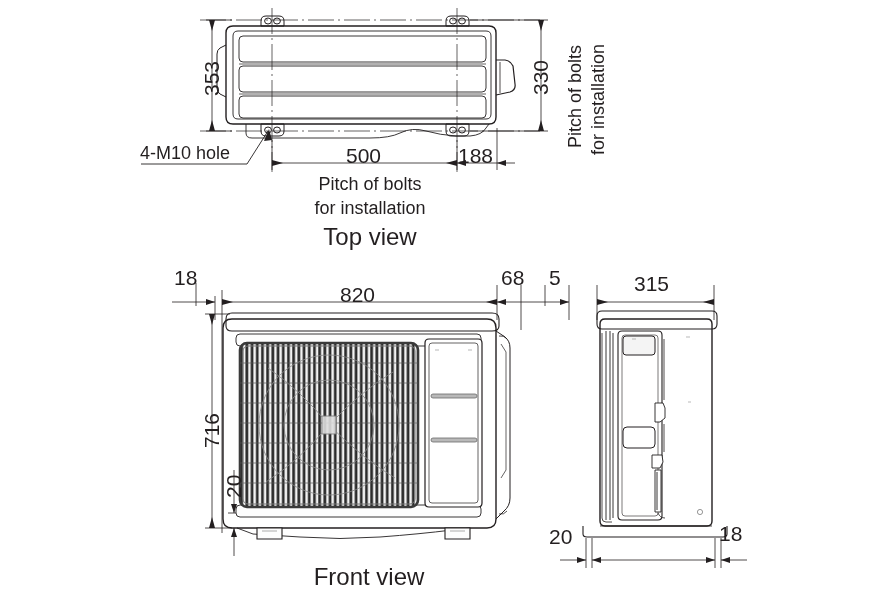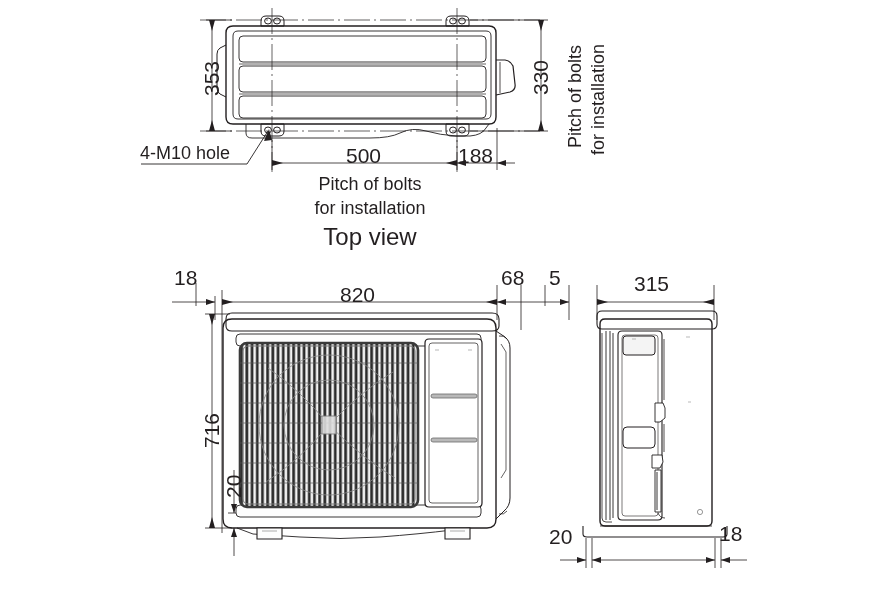--- a/index.html
+++ b/index.html
@@ -325,15 +325,16 @@
   <div class="lbl dim-num" style="left:634px; top:272px;">315</div>
 
   <div class="lbl dim-num rot90" style="left:200px; top:448px;">716</div>
 
   <div class="lbl dim-num rot90" style="left:222px; top:498px;">20</div>
 
   <div class="lbl dim-num" style="left:549px; top:525px;">20</div>
 
   <div class="lbl dim-num" style="left:719px; top:522px;">18</div>
 
+  <div class="lbl view-title ctr" style="left:294px; top:563px; width:150px;">Front view</div>
 
 
 </div>
 
 </body></html>

